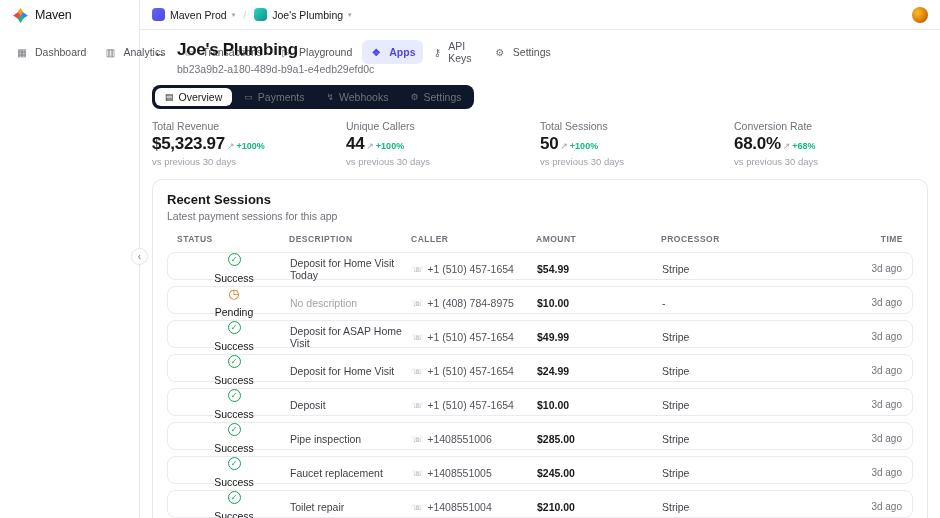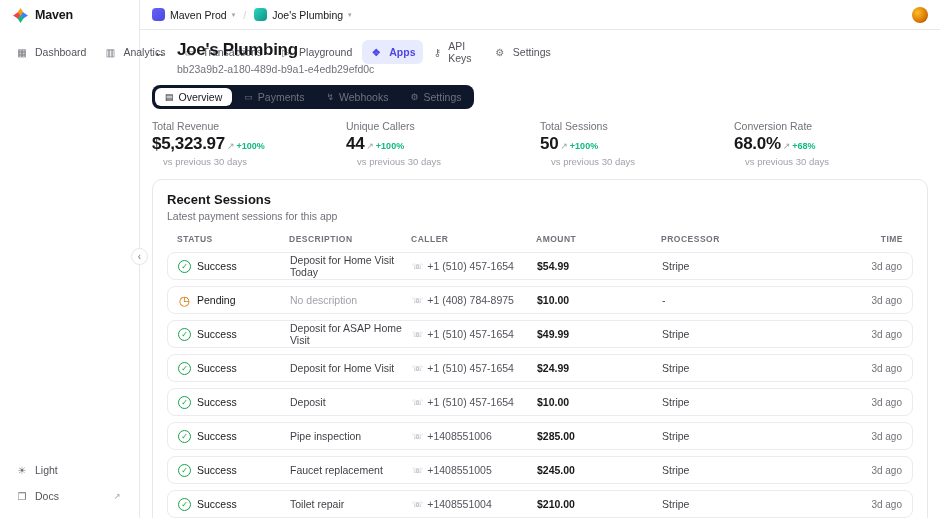--- a/index.html
+++ b/index.html
@@ -6,21 +6,21 @@
   html,body { width:940px; height:518px; overflow:hidden; background:#fff;
     font-family:"Liberation Sans", sans-serif; color:#18181b; position:relative; }
 
   .app { display:flex; height:100%; }
 
   
   .sidebar { width:140px; flex:none; border-right:1px solid #e8e8ec; display:flex;
     flex-direction:column; padding:0 8px 10px; background:#fff; }
   .logo-row { display:flex; align-items:center; gap:6px; height:30px; padding-left:4px; }
   .logo-row svg { width:17px; height:17px; }
-  .brand { font-size:12.5px; font-weight:700; letter-spacing:-.2px; }
+  .brand { font-size:12.5px; font-weight:400; letter-spacing:-.2px; }
   .nav { margin-top:10px; display:flex; gap:2px; }
   .nav-item { display:flex; align-items:center; gap:7px; height:24px; padding:0 8px;
     border-radius:6px; font-size:10.5px; color:#52525b; cursor:pointer; }
   .nav-item .icon { width:12px; font-size:10px; color:#71717a; display:inline-flex;
     justify-content:center; font-style:normal; }
   .nav-item.active { background:#e8ebfd; color:#4f46e5; font-weight:600; }
   .nav-item.active .icon { color:#4f46e5; }
   .sidebar-footer { margin-top:auto; display:flex; flex-direction:column; gap:2px; }
   .icon.ext { margin-left:auto; font-size:8px; color:#a1a1aa; }
 
@@ -57,34 +57,34 @@
 
   
   .stats { display:flex; margin-top:11px; }
   .stat { flex:1; }
   .stat-label { font-size:10.5px; color:#71717a; }
   .stat-line { display:flex; align-items:baseline; gap:2px; margin-top:2px; }
   .stat-value { font-size:17px; font-weight:700; letter-spacing:-.3px; }
   .trend { font-size:9px; color:#10b981; font-weight:600; display:inline-flex; gap:2px; }
   .trend .arr { font-style:normal; color:#9ca3af; font-weight:400; }
   [data-name="trend-up-icon"]::before { content:"↗"; }
-  .stat-sub { font-size:9.5px; color:#a1a1aa; margin-top:2px;margin-left:11px; }
+  .stat-sub { font-size:9.5px; color:#a1a1aa; margin-top:2px; }
 
   
   .card { margin-top:12px; border:1px solid #e8e8ec; border-radius:10px; padding:12px 14px; }
   .card-title { font-size:13px; font-weight:700; }
   .card-sub { font-size:10.5px; color:#71717a; margin-top:3px; }
   .grid-cols { display:grid; grid-template-columns:112px 122px 125px 125px 1fr 56px;
     align-items:center; }
   .thead { margin-top:12px; padding:0 10px 8px; font-size:8.5px; font-weight:600;
     letter-spacing:.5px; color:#71717a; }
   .thead .th:last-child { text-align:right; }
   .row { border:1px solid #ebebef; border-radius:8px; height:28px; padding:0 10px;
     margin-bottom:6px; font-size:10.5px; cursor:pointer; background:#fff; }
-  .status-cell { display:flex; align-items:center; gap:6px; }
+  .status-cell { display:flex; align-items:center; gap:6px;flex-direction:column; }
   .status-ic { width:13px; height:13px; border-radius:50%; display:inline-flex; flex:none;
     align-items:center; justify-content:center; font-style:normal; }
   [data-name="success-icon"] { border:1px solid #16a34a; color:#16a34a; font-size:8px; }
   [data-name="success-icon"]::before { content:"✓"; }
   [data-name="pending-icon"] { color:#d97706; font-size:13px; line-height:1; }
   [data-name="pending-icon"]::before { content:"◷"; }
   .status-text { font-weight:500; }
   .desc { color:#3f3f46; }
   .row.pending .desc { color:#a1a1aa; }
   .caller { display:flex; align-items:center; gap:4px; color:#52525b; }
@@ -162,31 +162,20 @@
           <span class="icon" data-name="api-keys-icon"></span>
           <span data-name="sidebar-item-label">API Keys</span>
         </div>
 
         <div class="nav-item" data-name="sidebar-item">
           <span class="icon" data-name="settings-icon"></span>
           <span data-name="sidebar-item-label">Settings</span>
         </div>
       </nav>
 
-    <div class="sidebar-footer" data-name="sidebar-footer">
-      <div class="nav-item" data-name="theme-toggle">
-        <span class="icon" data-name="sun-icon"></span>
-        <span data-name="theme-toggle-label">Light</span>
-      </div>
-      <div class="nav-item" data-name="docs-link">
-        <span class="icon" data-name="docs-icon"></span>
-        <span data-name="docs-label">Docs</span>
-        <span class="icon ext" data-name="external-link-icon"></span>
-      </div>
-    </div>
   </aside>
 
   <div class="main" data-name="main-area">
 
     <header class="topbar" data-name="topbar">
       <div class="crumbs" data-name="breadcrumb">
         <div class="crumb" data-name="org-switcher">
           <span class="tile org" data-name="org-icon"></span>
           <span data-name="org-name">Maven Prod</span>
           <span class="chev" data-name="chevron-down-icon"></span>

